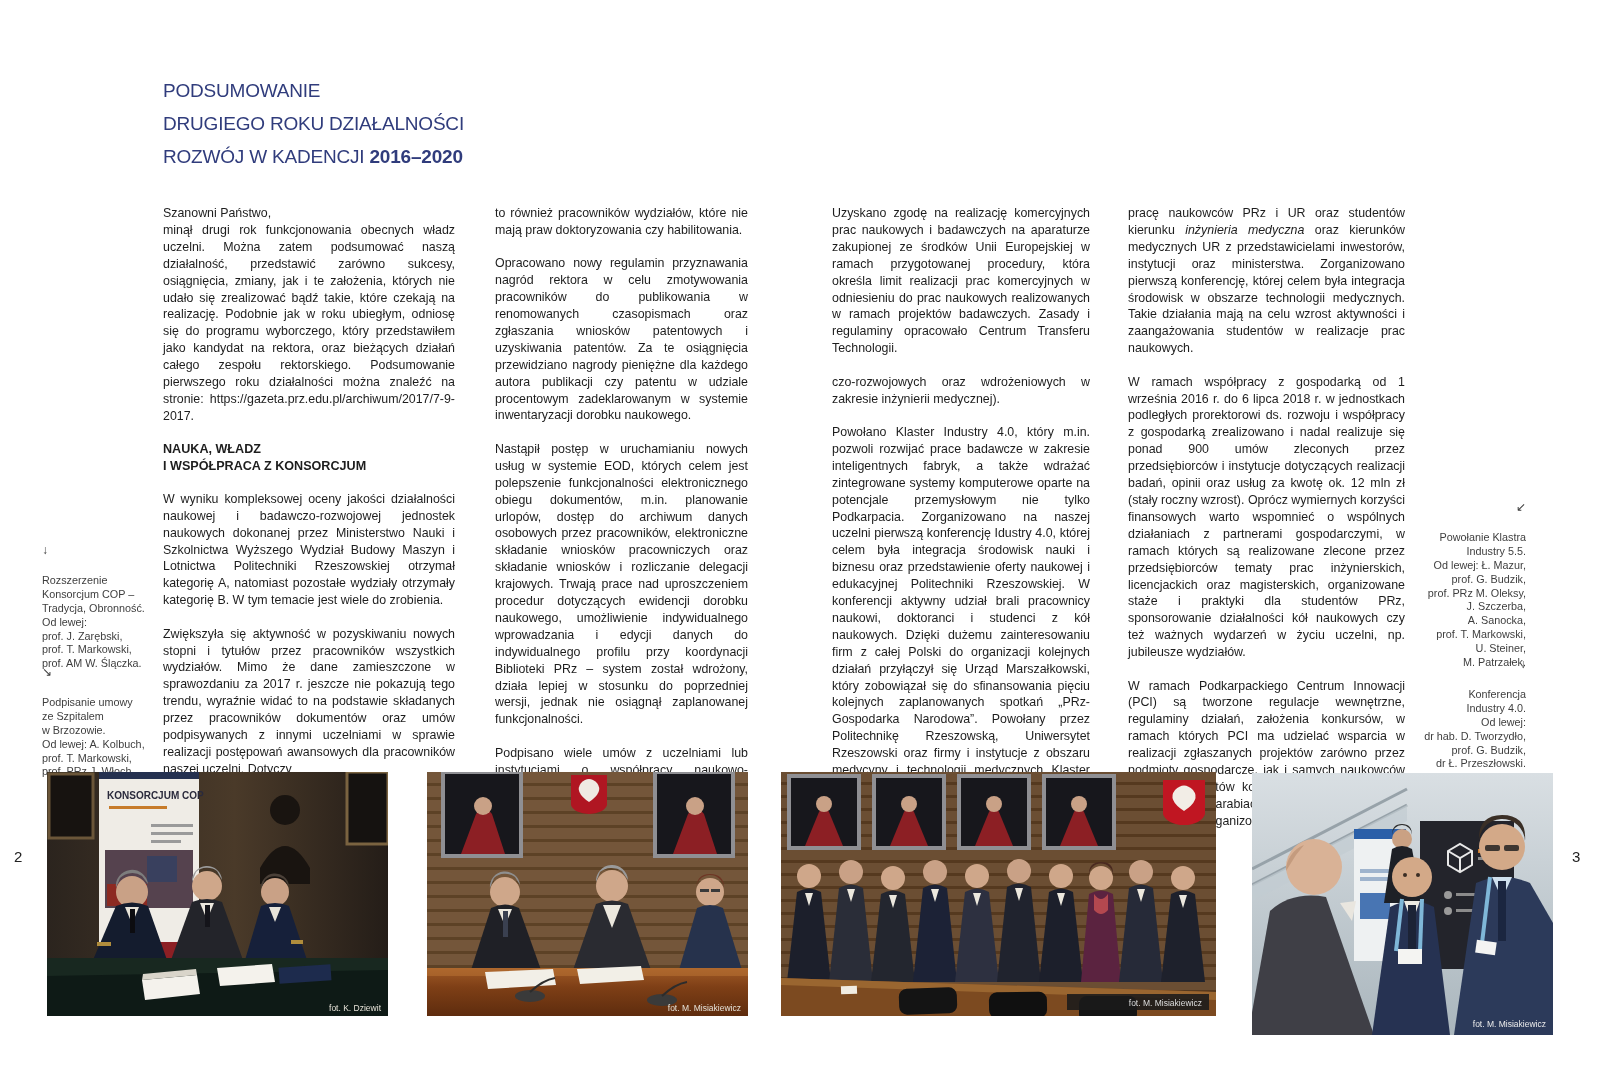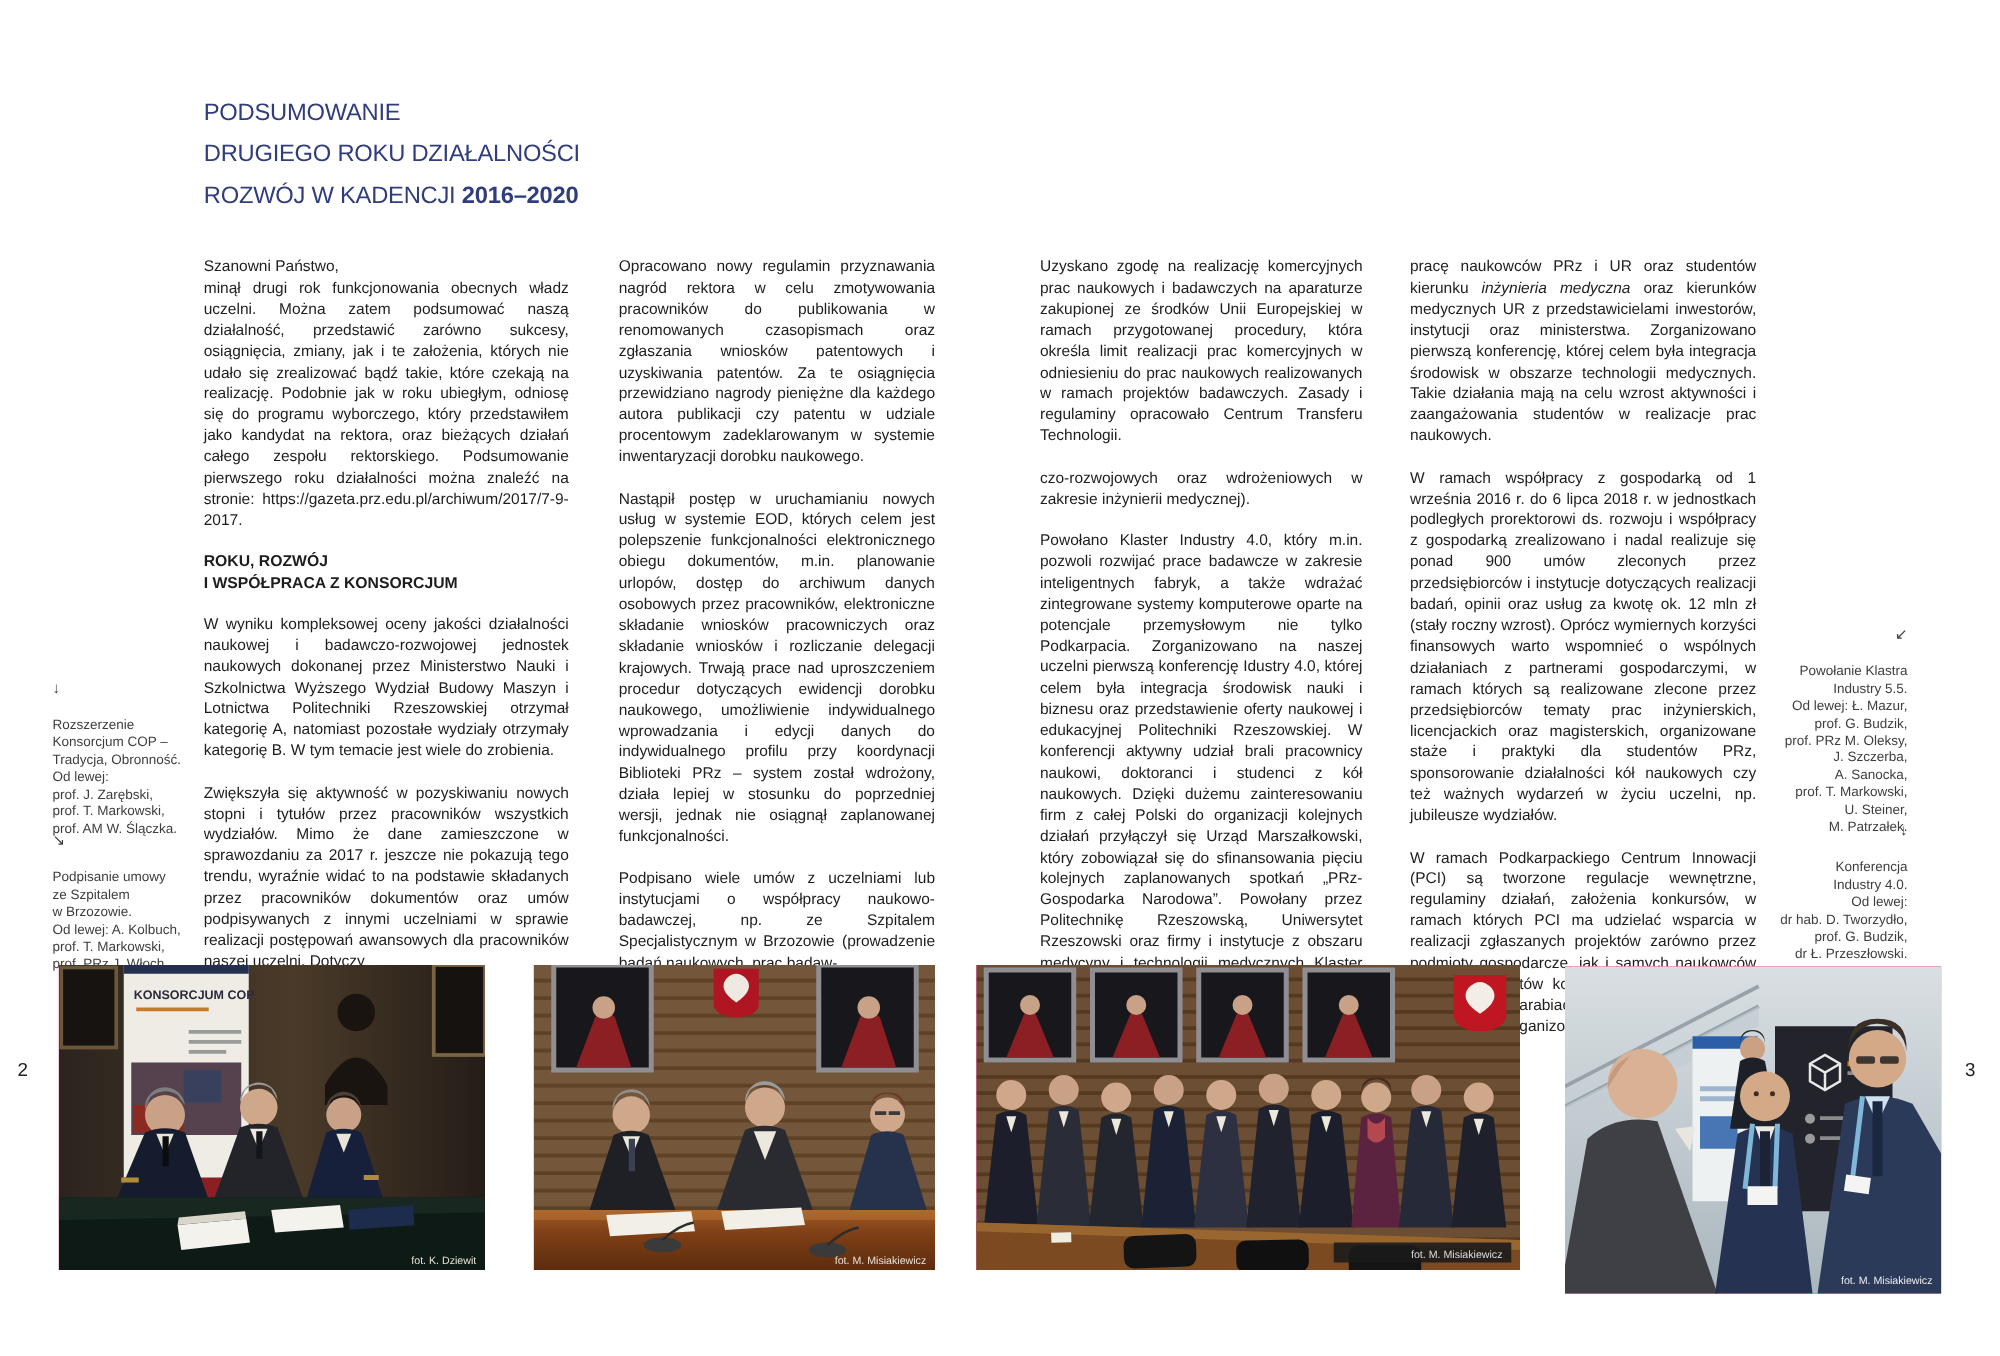--- a/index.html
+++ b/index.html
@@ -28,21 +28,21 @@
   .mn-right{right:74px;width:120px;text-align:right;}
   .mn-l1{top:530px;}
   .mn-l2{top:652px;}
   .mn-r1{top:487px;}
   .mn-r2{top:644px;}
   
   .page-num{position:absolute;font-size:15px;color:#222;}
   .pn-left{left:14px;top:848px;}
   .pn-right{left:1572px;top:848px;}
   
-  .photo{position:absolute;overflow:hidden;background:#ec4899;}
+  .photo{position:absolute;overflow:hidden;background:#ef4444;}
   .photo svg{display:block;}
   .ph1{left:47px;top:772px;width:341px;height:244px;}
   .ph2{left:427px;top:772px;width:321px;height:244px;}
   .ph3{left:781px;top:772px;width:435px;height:244px;}
   .ph4{left:1252px;top:773px;width:301px;height:262px;}
 </style>
 </head>
 <body>
 
 <div class="page-num pn-left">2</div>
@@ -51,28 +51,29 @@
 <header class="article-title">
   <div class="title-line">PODSUMOWANIE</div>
   <div class="title-line">DRUGIEGO ROKU DZIAŁALNOŚCI</div>
   <div class="title-line"><span>ROZWÓJ W KADENCJI </span><span class="bold">2016–2020</span></div>
 </header>
 
 <div class="col c1">
   <p class="salutation">Szanowni Państwo,</p>
   <p>minął drugi rok funkcjonowania obecnych władz uczelni. Można zatem podsumować naszą działalność, przedstawić zarówno sukcesy, osiągnięcia, zmiany, jak i te założenia, których nie udało się zrealizować bądź takie, które czekają na realizację. Podobnie jak w roku ubiegłym, odniosę się do programu wyborczego, który przedstawiłem jako kandydat na rektora, oraz bieżących działań całego zespołu rektorskiego. Podsumowanie pierwszego roku działalności można znaleźć na stronie: https://gazeta.prz.edu.pl/archiwum/2017/7-9-2017.</p>
   <div class="section-heading">
-    <div>ROKU, ROZWÓJ</div>
+    <div>NAUKA, WŁADZ</div>
     <div>I WSPÓŁPRACA Z KONSORCJUM</div>
   </div>
   <p>W wyniku kompleksowej oceny jakości działalności naukowej i badawczo-rozwojowej jednostek naukowych dokonanej przez Ministerstwo Nauki i Szkolnictwa Wyższego Wydział Budowy Maszyn i Lotnictwa Politechniki Rzeszowskiej otrzymał kategorię A, natomiast pozostałe wydziały otrzymały kategorię B. W tym temacie jest wiele do zrobienia.</p>
   <p>Zwiększyła się aktywność w pozyskiwaniu nowych stopni i tytułów przez pracowników wszystkich wydziałów. Mimo że dane zamieszczone w sprawozdaniu za 2017 r. jeszcze nie pokazują tego trendu, wyraźnie widać to na podstawie składanych przez pracowników dokumentów oraz umów podpisywanych z innymi uczelniami w sprawie realizacji postępowań awansowych dla pracowników naszej uczelni. Dotyczy</p>
 </div>
 
 <div class="col c2">
+  <p>to również pracowników wydziałów, które nie mają praw doktoryzowania czy habilitowania.</p>
   <p>Opracowano nowy regulamin przyznawania nagród rektora w celu zmotywowania pracowników do publikowania w renomowanych czasopismach oraz zgłaszania wniosków patentowych i uzyskiwania patentów. Za te osiągnięcia przewidziano nagrody pieniężne dla każdego autora publikacji czy patentu w udziale procentowym zadeklarowanym w systemie inwentaryzacji dorobku naukowego.</p>
   <p>Nastąpił postęp w uruchamianiu nowych usług w systemie EOD, których celem jest polepszenie funkcjonalności elektronicznego obiegu dokumentów, m.in. planowanie urlopów, dostęp do archiwum danych osobowych przez pracowników, elektroniczne składanie wniosków pracowniczych oraz składanie wniosków i rozliczanie delegacji krajowych. Trwają prace nad uproszczeniem procedur dotyczących ewidencji dorobku naukowego, umożliwienie indywidualnego wprowadzania i edycji danych do indywidualnego profilu przy koordynacji Biblioteki PRz – system został wdrożony, działa lepiej w stosunku do poprzedniej wersji, jednak nie osiągnął zaplanowanej funkcjonalności.</p>
   <p>Podpisano wiele umów z uczelniami lub instytucjami o współpracy naukowo-badawczej, np. ze Szpitalem Specjalistycznym w Brzozowie (prowadzenie badań naukowych, prac badaw-</p>
 </div>
 
 <div class="col c3">
   <p>Uzyskano zgodę na realizację komercyjnych prac naukowych i badawczych na aparaturze zakupionej ze środków Unii Europejskiej w ramach przygotowanej procedury, która określa limit realizacji prac komercyjnych w odniesieniu do prac naukowych realizowanych w ramach projektów badawczych. Zasady i regulaminy opracowało Centrum Transferu Technologii.</p>
   <p>czo-rozwojowych oraz wdrożeniowych w zakresie inżynierii medycznej).</p>
   <p>Powołano Klaster Industry 4.0, który m.in. pozwoli rozwijać prace badawcze w zakresie inteligentnych fabryk, a także wdrażać zintegrowane systemy komputerowe oparte na potencjale przemysłowym nie tylko Podkarpacia. Zorganizowano na naszej uczelni pierwszą konferencję Idustry 4.0, której celem była integracja środowisk nauki i biznesu oraz przedstawienie oferty naukowej i edukacyjnej Politechniki Rzeszowskiej. W konferencji aktywny udział brali pracownicy naukowi, doktoranci i studenci z kół naukowych. Dzięki dużemu zainteresowaniu firm z całej Polski do organizacji kolejnych działań przyłączył się Urząd Marszałkowski, który zobowiązał się do sfinansowania pięciu kolejnych zaplanowanych spotkań „PRz-Gospodarka Narodowa”. Powołany przez Politechnikę Rzeszowską, Uniwersytet Rzeszowski oraz firmy i instytucje z obszaru medycyny i technologii medycznych Klaster Technologia w Medycynie ma ułatwić współ-</p>
 </div>

